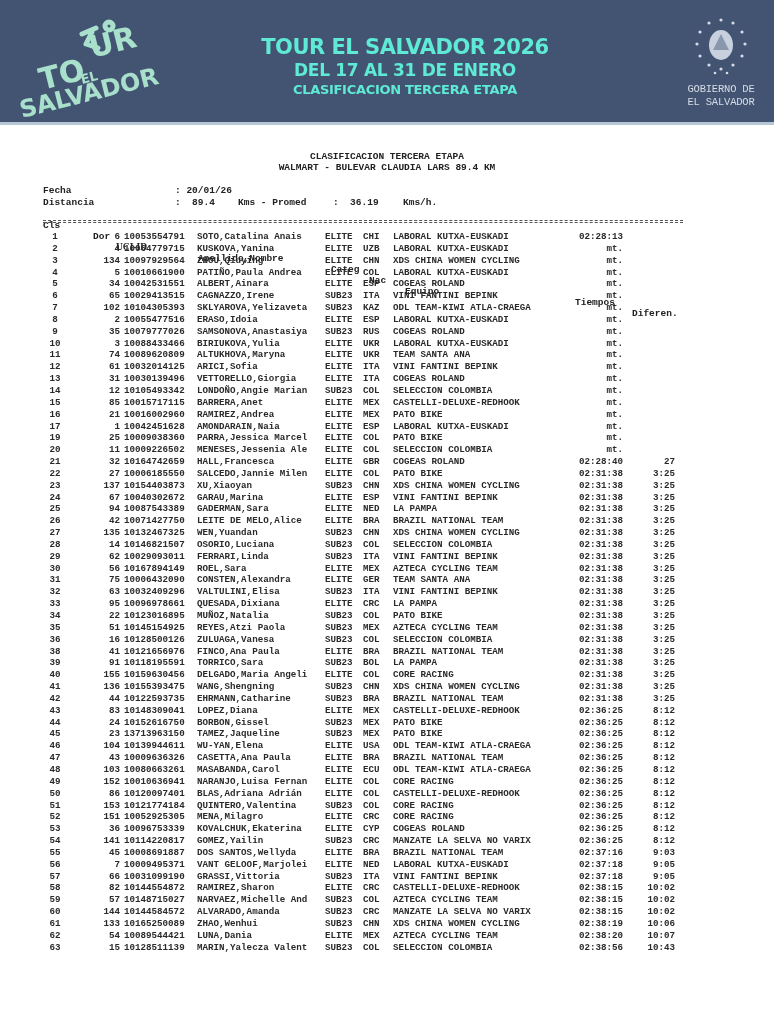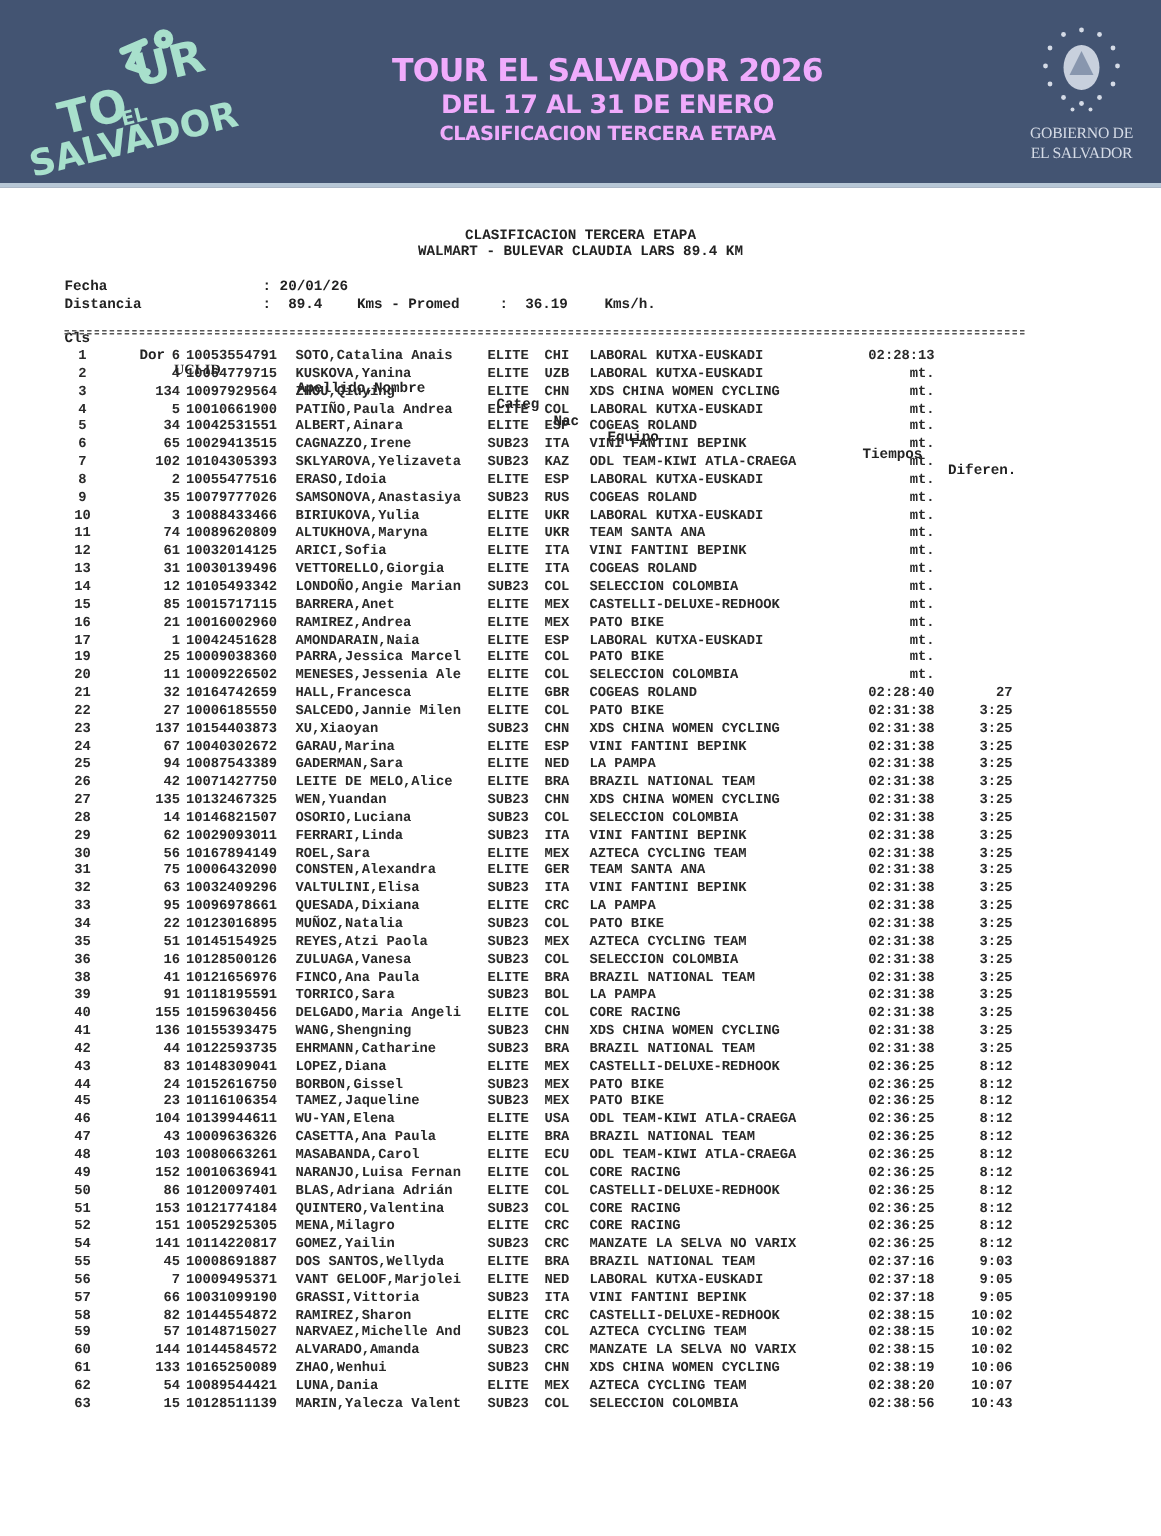--- a/index.html
+++ b/index.html
@@ -10,32 +10,32 @@
     position: absolute; left: 0; top: 0; width: 774px; height: 125px;
     background: #435472;
     border-bottom: 3px solid #b7c7d6;
   }
   .logo-left {
     position: absolute; left: 12px; top: 14px; width: 170px; height: 104px;
   }
   .logo-left svg { width: 100%; height: 100%; }
   .banner-center {
     position: absolute; left: 240px; top: 34px; width: 330px; text-align: center;
-    color: #f0abfc; font-family: "DejaVu Sans", sans-serif; font-weight: bold;
+    color: #5eead4; font-family: "DejaVu Sans", sans-serif; font-weight: bold;
   }
   .banner-title { font-size: 21px; letter-spacing: -0.5px; line-height: 26px; }
   .banner-sub1 { font-size: 17px; line-height: 20px; letter-spacing: -0.3px; }
   .banner-sub2 { font-size: 13px; line-height: 20px; letter-spacing: -0.3px; }
 
   .logo-right {
     position: absolute; right: 16px; top: 14px; width: 74px; height: 100px; text-align: center;
   }
   .logo-right svg { width: 60px; height: 68px; display: block; margin: 0 auto; }
   .gov-text {
-    font-family: Liberation Serif, serif; color: #d5dbe6;
+    font-family: Liberation Mono, monospace; color: #d5dbe6;
     font-size: 10.5px; line-height: 11px; letter-spacing: -0.2px; margin-top: 2px;
   }
 
   .doc { position: absolute; left: 0; top: 125px; width: 774px; }
   .doc-title {
     position: absolute; left: 0; width: 774px; text-align: center;
     font-size: 9.5px; font-weight: bold; color: #222;
   }
   .t1 { top: 26px; }
   .t2 { top: 37px; }
@@ -595,21 +595,21 @@
           <td class="c-name">BORBON,Gissel</td>
           <td class="c-cat">SUB23</td>
           <td class="c-nac">MEX</td>
           <td class="c-team">PATO BIKE</td>
           <td class="c-time">02:36:25</td>
           <td class="c-diff">8:12</td>
         </tr>
         <tr>
           <td class="c-cls">45</td>
           <td class="c-dor">23</td>
-          <td class="c-uci">10116106354</td>
+          <td class="c-uci">13713963150</td>
           <td class="c-name">TAMEZ,Jaqueline</td>
           <td class="c-cat">SUB23</td>
           <td class="c-nac">MEX</td>
           <td class="c-team">PATO BIKE</td>
           <td class="c-time">02:36:25</td>
           <td class="c-diff">8:12</td>
         </tr>
         <tr>
           <td class="c-cls">46</td>
           <td class="c-dor">104</td>
@@ -681,20 +681,31 @@
           <td class="c-dor">151</td>
           <td class="c-uci">10052925305</td>
           <td class="c-name">MENA,Milagro</td>
           <td class="c-cat">ELITE</td>
           <td class="c-nac">CRC</td>
           <td class="c-team">CORE RACING</td>
           <td class="c-time">02:36:25</td>
           <td class="c-diff">8:12</td>
         </tr>
         <tr>
+          <td class="c-cls">53</td>
+          <td class="c-dor">36</td>
+          <td class="c-uci">10096753339</td>
+          <td class="c-name">KOVALCHUK,Ekaterina</td>
+          <td class="c-cat">ELITE</td>
+          <td class="c-nac">CYP</td>
+          <td class="c-team">COGEAS ROLAND</td>
+          <td class="c-time">02:36:25</td>
+          <td class="c-diff">8:12</td>
+        </tr>
+        <tr>
           <td class="c-cls">54</td>
           <td class="c-dor">141</td>
           <td class="c-uci">10114220817</td>
           <td class="c-name">GOMEZ,Yailin</td>
           <td class="c-cat">SUB23</td>
           <td class="c-nac">CRC</td>
           <td class="c-team">MANZATE LA SELVA NO VARIX</td>
           <td class="c-time">02:36:25</td>
           <td class="c-diff">8:12</td>
         </tr>

